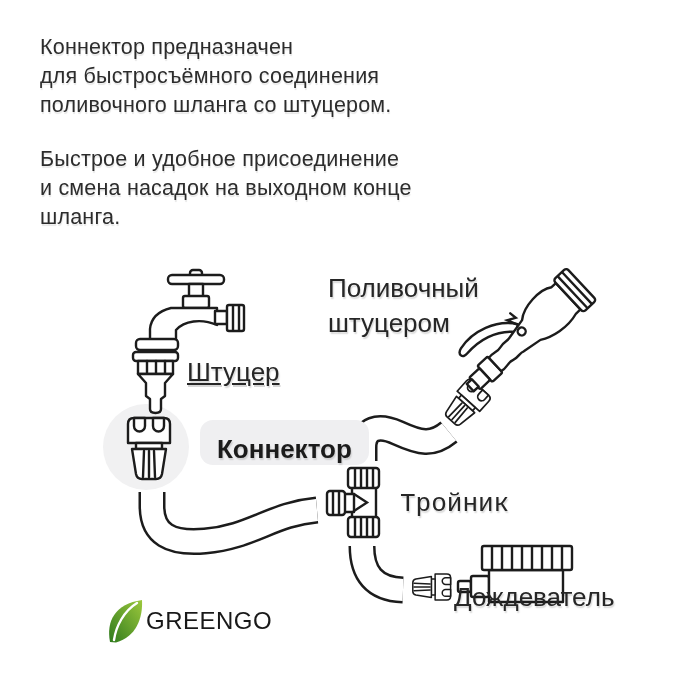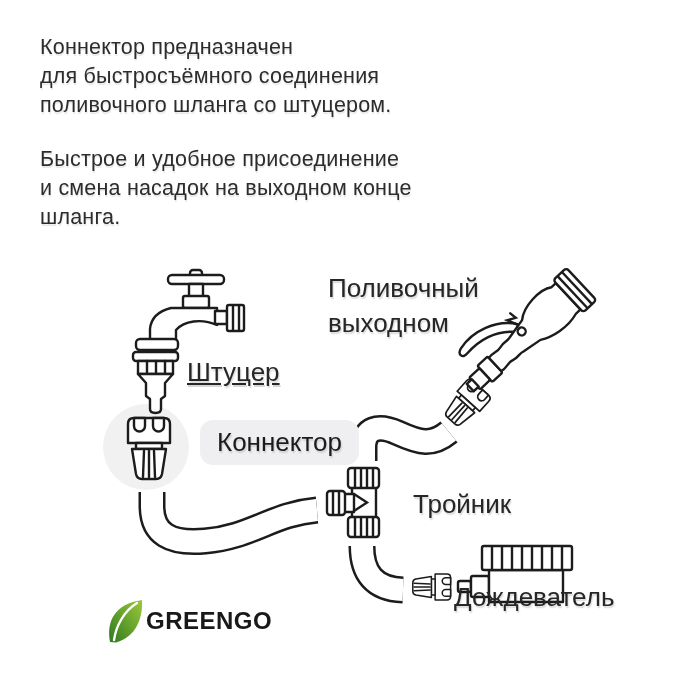--- a/index.html
+++ b/index.html
@@ -7,33 +7,33 @@
         font-family:"Liberation Sans",sans-serif;}
   .intro{position:absolute;left:40px;color:#2c2c2c;font-size:21.5px;line-height:29px;
          white-space:pre-line;font-weight:500;letter-spacing:.2px;
          text-shadow:0.5px 1.5px 1px rgba(0,0,0,.10);}
   #intro-p1{top:33px;}
   #intro-p2{top:145px;}
   .dlabel{position:absolute;color:#262626;font-size:26px;line-height:35px;white-space:pre-line;
           text-shadow:1px 2px 1.5px rgba(0,0,0,.16);}
   #lbl-shtutser{left:187px;top:355px;text-decoration:underline;}
   #lbl-gun{left:328px;top:271px;}
-  #lbl-tee{left:413px;top:487px;}
+  #lbl-tee{left:400px;top:487px;font-family:Liberation Mono, monospace;}
   #lbl-sprinkler{left:454px;top:580px;}
   #lbl-connector{position:absolute;left:200px;top:420px;height:45px;padding:0 17px;
-          display:flex;align-items:center;background:#efeff1;border-radius:13px;
-          font-size:26px;font-weight:400;color:#1b1b1b;text-shadow:1px 2px 1.5px rgba(0,0,0,.14);}
+          display:flex;align-items:flex-end;background:#efeff1;border-radius:13px;
+          font-size:26px;font-weight:700;color:#1b1b1b;text-shadow:1px 2px 1.5px rgba(0,0,0,.14);}
   #diagram-svg{position:absolute;left:0;top:0;}
   .part{fill:#ffffff;stroke:#1c1c1c;stroke-width:2.4;stroke-linejoin:round;stroke-linecap:round;}
   .ln{fill:none;stroke:#1c1c1c;stroke-width:2.4;stroke-linecap:round;}
   .hose-outer{fill:none;stroke:#1c1c1c;stroke-width:27;stroke-linecap:butt;}
   .hose-inner{fill:none;stroke:#ffffff;stroke-width:22;stroke-linecap:butt;}
   .hl{fill:#f1f1f2;stroke:none;}
   #brand-logo{position:absolute;left:106px;top:598px;display:flex;align-items:center;gap:2px;}
-  #brand-logo span{font-size:24px;font-weight:700;color:#191919;letter-spacing:.5px;}
+  #brand-logo span{font-size:24px;font-weight:400;color:#191919;letter-spacing:.5px;}
 </style>
 </head>
 <body>
 
 <div id="page">
 
   <div class="intro" id="intro-p1">Коннектор предназначен
 для быстросъёмного соединения
 поливочного шланга со штуцером.</div>
   <div class="intro" id="intro-p2">Быстрое и удобное присоединение
@@ -142,21 +142,21 @@
       <line class="ln" x1="552" y1="547" x2="552" y2="569"></line>
       <line class="ln" x1="562" y1="547" x2="562" y2="569"></line>
     </g>
   </svg>
 
   <div class="dlabel" id="lbl-shtutser">Штуцер</div>
   <div id="lbl-connector">
     <span>Коннектор</span>
   </div>
   <div class="dlabel" id="lbl-gun">Поливочный
-выходном</div>
+штуцером</div>
   <div class="dlabel" id="lbl-tee">Тройник</div>
   <div class="dlabel" id="lbl-sprinkler">Дождеватель</div>
 
   <div id="brand-logo">
     <svg width="38" height="46" viewBox="0 0 38 46">
       <defs>
         <linearGradient id="leafgrad" x1="0" y1="1" x2="1" y2="0">
           <stop offset="0" stop-color="#2f7a1d"></stop>
           <stop offset="1" stop-color="#9cc83c"></stop>
         </linearGradient>

